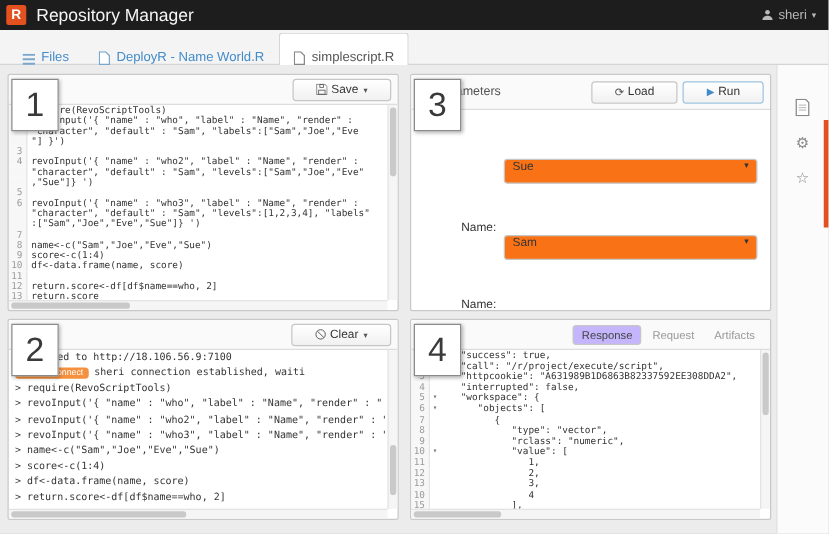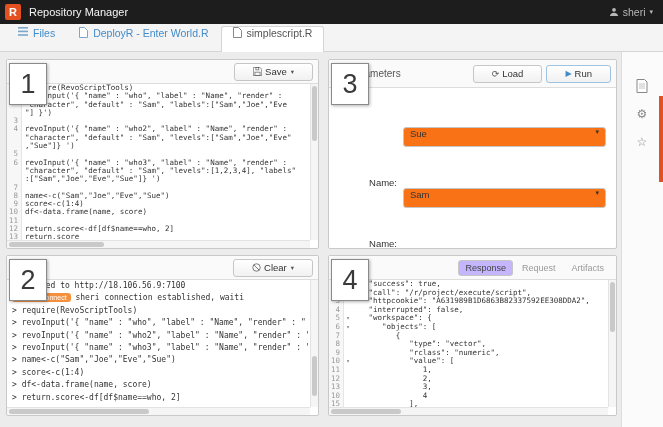--- a/index.html
+++ b/index.html
@@ -5,29 +5,29 @@
   html,body{margin:0;padding:0;background:#d8d8d8;}
   *{box-sizing:border-box;}
   .screen{position:relative;width:663px;height:427px;background:#ececec;overflow:hidden;
           font-family:"Liberation Sans",sans-serif;color:#333;}
 
   
   .topbar{position:absolute;left:0;top:0;width:663px;height:24px;background:#1d1d1d;
           display:flex;align-items:center;z-index:5;}
   .logo{width:16px;height:16px;margin-left:5px;background:#e2511f;border-radius:2px;
         color:#fff;font-weight:bold;font-size:11px;display:flex;align-items:center;justify-content:center;}
-  .topbar-title{color:#f5f5f5;font-size:11px;margin-left:8px;}
+  .topbar-title{color:#f5f5f5;font-size:14px;margin-left:8px;}
   .user{margin-left:auto;margin-right:10px;color:#b9b9b9;font-size:10.5px;
         display:flex;align-items:center;gap:4px;cursor:pointer;}
   .user .caret{font-size:7px;color:#b9b9b9;}
 
   
   .tabbar{position:absolute;left:0;top:24px;width:663px;height:28px;background:#f4f4f4;
           border-bottom:1px solid #d5d5d5;display:flex;align-items:flex-end;padding-left:6px;z-index:4;}
-  .tab{display:flex;align-items:flex-start;gap:5px;font-size:10.5px;color:#428bca;height:26px;
+  .tab{display:flex;align-items:flex-end;gap:5px;font-size:10.5px;color:#428bca;height:26px;
        padding:0 11px;border:1px solid transparent;border-bottom:none;border-radius:3px 3px 0 0;
        cursor:pointer;margin-bottom:-1px;}
   .tab .tab-icon{display:flex;align-items:center;color:#7aa7cc;}
   .tab.active{background:#fff;border-color:#d5d5d5;color:#555;}
   .tab.active .tab-icon{color:#888;}
 
   
   .panel{position:absolute;background:#fff;border:1px solid #c9c9c9;border-radius:2px;overflow:hidden;}
   #panel-editor  {left:6px;  top:59px;  width:313px;height:190px;}
   #panel-console {left:6px;  top:255px; width:313px;height:161px;}
@@ -138,21 +138,21 @@
             </svg>
           </span>
           <span>Files</span>
         </div>
         <div class="tab">
           <span class="tab-icon">
             <svg width="9" height="11" viewBox="0 0 9 11">
               <path d="M.5.5h5l3 3v7h-8z" fill="#fff" stroke="currentColor"></path>
             </svg>
           </span>
-          <span>DeployR - Enter World.R</span>
+          <span>DeployR - Name World.R</span>
         </div>
         <div class="tab active">
           <span class="tab-icon">
             <svg width="9" height="11" viewBox="0 0 9 11">
               <path d="M.5.5h5l3 3v7h-8z" fill="#fff" stroke="currentColor"></path>
             </svg>
           </span>
           <span>simplescript.R</span>
         </div>
       </div>

